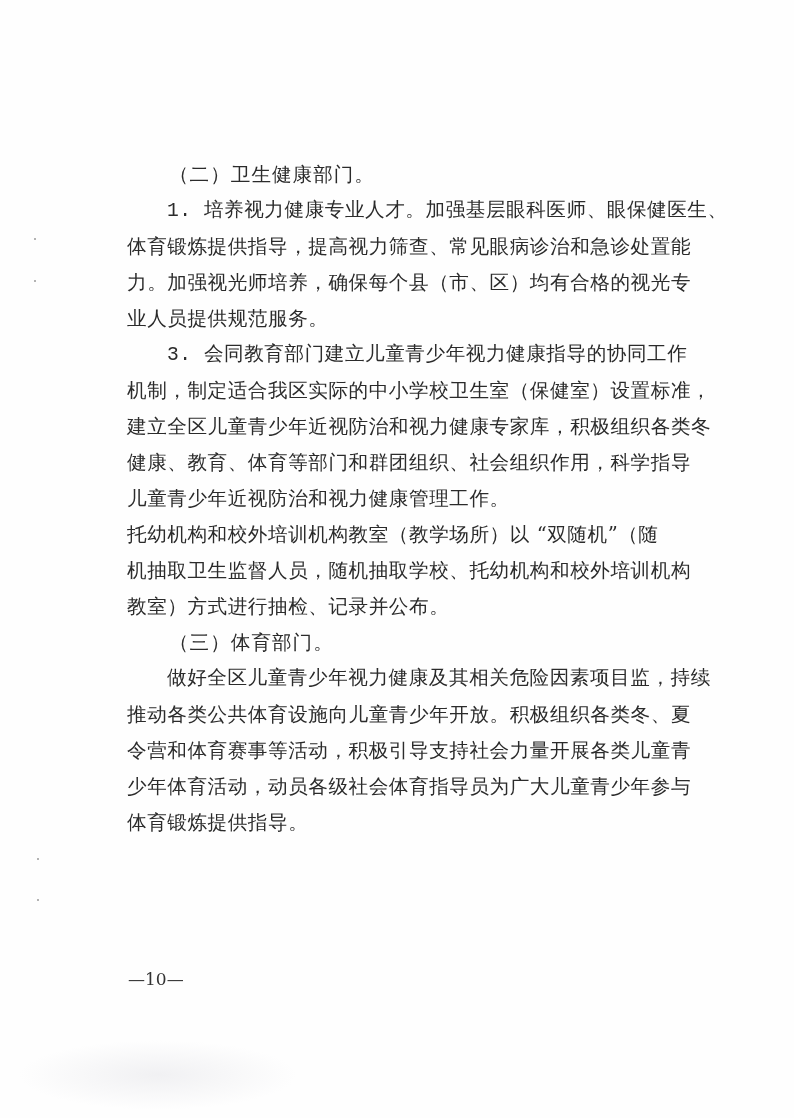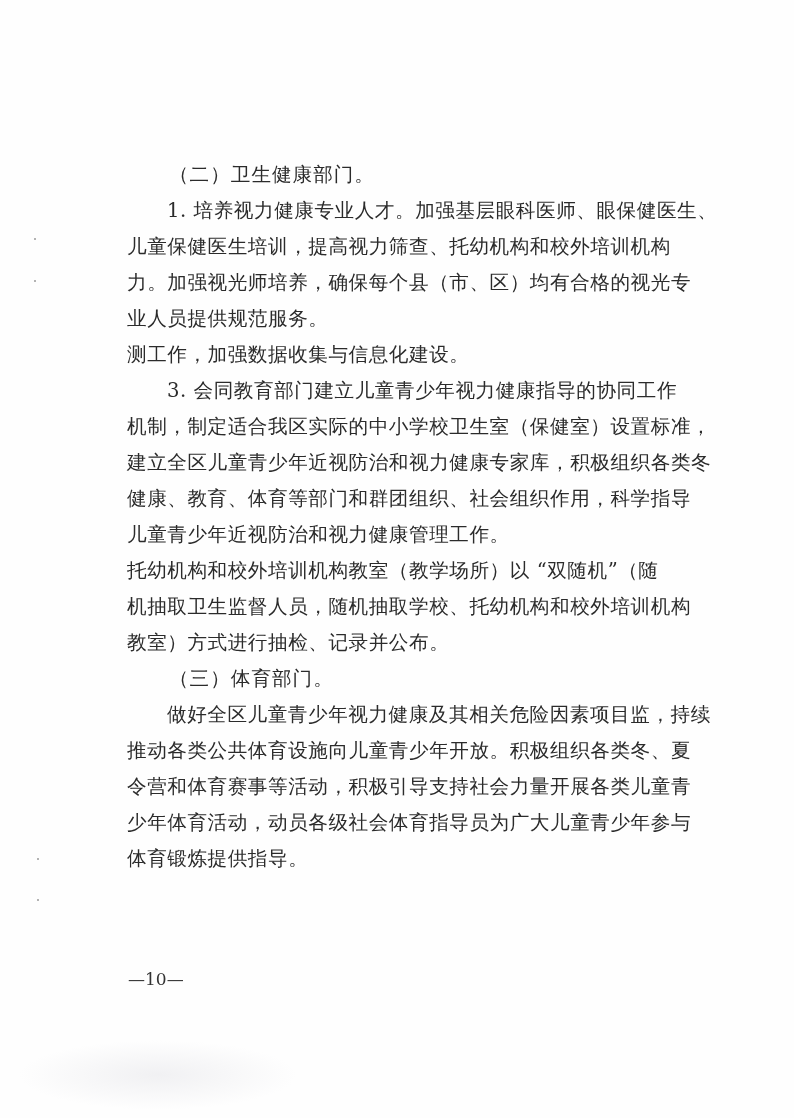--- a/index.html
+++ b/index.html
@@ -34,20 +34,21 @@
     white-space: nowrap;
     letter-spacing: 0.55px;
     color: #2b2b2b;
   }
   .line.heading {
     padding-left: 42px;
     letter-spacing: 1px;
   }
   .line.indent {
     padding-left: 40px;
+    font-family: Liberation Mono, monospace;
   }
   .page-number {
     position: absolute;
     left: 120px;
     top: 966px;
     font-size: 17px;
     line-height: 26px;
     color: #333;
     letter-spacing: 0;
   }
@@ -73,24 +74,23 @@
 <div class="page">
 
   <div class="binding-dot" style="left:26px; top:238px;"></div>
   <div class="binding-dot" style="left:26px; top:280px;"></div>
   <div class="binding-dot" style="left:29px; top:858px;"></div>
   <div class="binding-dot" style="left:29px; top:899px;"></div>
 
   <div class="text-block">
     <div class="line heading">（二）卫生健康部门。</div>
     <div class="line indent">1. 培养视力健康专业人才。加强基层眼科医师、眼保健医生、</div>
-    <div class="line">儿童保健医生培训，提高视力筛查、托幼机构和校外培训机构</div>
+    <div class="line">体育锻炼提供指导，提高视力筛查、常见眼病诊治和急诊处置能</div>
     <div class="line">力。加强视光师培养，确保每个县（市、区）均有合格的视光专</div>
     <div class="line">业人员提供规范服务。</div>
-    <div class="line">测工作，加强数据收集与信息化建设。</div>
     <div class="line indent">3. 会同教育部门建立儿童青少年视力健康指导的协同工作</div>
     <div class="line">机制，制定适合我区实际的中小学校卫生室（保健室）设置标准，</div>
     <div class="line">建立全区儿童青少年近视防治和视力健康专家库，积极组织各类冬</div>
     <div class="line">健康、教育、体育等部门和群团组织、社会组织作用，科学指导</div>
     <div class="line">儿童青少年近视防治和视力健康管理工作。</div>
     <div class="line">托幼机构和校外培训机构教室（教学场所）以 “双随机”（随</div>
     <div class="line">机抽取卫生监督人员，随机抽取学校、托幼机构和校外培训机构</div>
     <div class="line">教室）方式进行抽检、记录并公布。</div>
     <div class="line heading">（三）体育部门。</div>
     <div class="line indent">做好全区儿童青少年视力健康及其相关危险因素项目监，持续</div>

